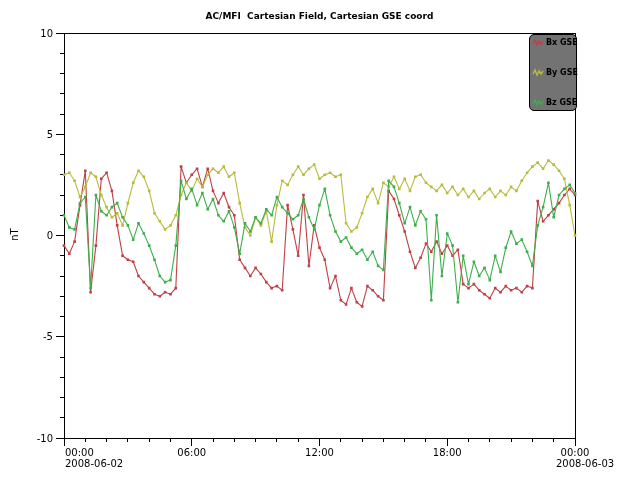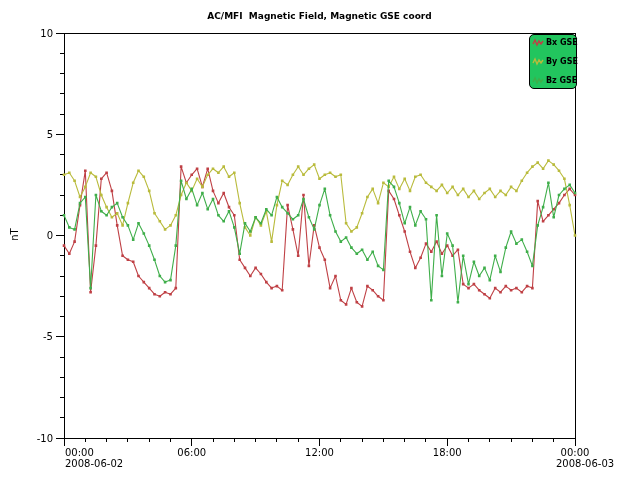--- a/index.html
+++ b/index.html
@@ -5,22 +5,22 @@
   html,body{margin:0;padding:0;background:#fff;}
   body{width:640px;height:480px;font-family:"DejaVu Sans",sans-serif;}
   .root{position:relative;width:640px;height:480px;overflow:hidden;background:#fff;}
   .root svg.plot{position:absolute;left:0;top:0;}
   svg text{font-family:"DejaVu Sans",sans-serif;font-size:10px;fill:#000;}
   .title{position:absolute;top:11px;left:64px;width:511px;text-align:center;
          font-size:9px;font-weight:bold;color:#000;white-space:pre;}
   .ylab{position:absolute;left:8px;top:229px;font-size:10px;color:#000;
         transform:rotate(-90deg);transform-origin:center;}
   .legend{position:absolute;left:529px;top:34px;width:48px;box-sizing:border-box;
-          border:1px solid #000;border-radius:5px;background:#22c55e;
-          padding:2px 2px;display:flex;flex-direction:column;gap:8px;}
+          border:1px solid #000;border-radius:5px;background:#737373;
+          padding:2px 2px;display:flex;flex-direction:column;gap:19px;}
   .legend-row{display:flex;align-items:center;gap:2px;height:11px;}
   .legend-row span{font-size:8px;font-weight:bold;color:#000;white-space:nowrap;}
   .legend-row svg{flex:0 0 auto;}
 </style>
 </head>
 <body>
 
 <div class="root">
 
   <svg class="plot" id="plot-svg" width="640" height="480">
@@ -94,21 +94,21 @@
       <g>
         <path d="M64.0 174.8L69.3 172.7L74.6 180.8L80.0 197.0L85.3 186.9L90.6 172.7L95.9 176.8L101.3 195.0L106.6 207.2L111.9 217.3L117.2 213.2L122.6 225.4L127.9 203.1L133.2 182.8L138.5 170.7L143.8 176.8L149.2 190.9L154.5 213.2L159.8 221.3L165.1 229.4L170.5 225.4L175.8 215.3L181.1 195.0L186.4 182.8L191.8 190.9L197.1 178.8L202.4 186.9L207.7 174.8L213.0 168.7L218.4 172.7L223.7 166.7L229.0 176.8L234.3 172.7L239.7 203.1L245.0 227.4L250.3 235.5L255.6 217.3L260.9 225.4L266.3 211.2L271.6 241.6L276.9 205.1L282.2 180.8L287.6 184.9L292.9 174.8L298.2 166.7L303.5 174.8L308.9 168.7L314.2 164.6L319.5 178.8L324.8 174.8L330.1 172.7L335.5 176.8L340.8 174.8L346.1 223.3L351.4 231.5L356.8 227.4L362.1 213.2L367.4 197.0L372.7 188.9L378.1 203.1L383.4 182.8L388.7 186.9L394.0 176.8L399.3 188.9L404.7 178.8L410.0 190.9L415.3 176.8L420.6 174.8L426.0 182.8L431.3 186.9L436.6 190.9L441.9 184.9L447.3 193.0L452.6 186.9L457.9 195.0L463.2 188.9L468.5 197.0L473.9 190.9L479.2 199.0L484.5 193.0L489.8 188.9L495.2 197.0L500.5 190.9L505.8 195.0L511.1 186.9L516.4 190.9L521.8 180.8L527.1 172.7L532.4 166.7L537.7 162.6L543.1 168.7L548.4 160.6L553.7 164.6L559.0 170.7L564.4 178.8L569.7 205.1L575.0 235.5" fill="none" stroke="#b9bb3c" stroke-width="1.1" stroke-linejoin="round"></path>
         <path d="M62.7 173.4h2.6v2.6h-2.6ZM68.0 171.4h2.6v2.6h-2.6ZM73.3 179.5h2.6v2.6h-2.6ZM78.7 195.7h2.6v2.6h-2.6ZM84.0 185.6h2.6v2.6h-2.6ZM89.3 171.4h2.6v2.6h-2.6ZM94.6 175.5h2.6v2.6h-2.6ZM100.0 193.7h2.6v2.6h-2.6ZM105.3 205.8h2.6v2.6h-2.6ZM110.6 216.0h2.6v2.6h-2.6ZM115.9 211.9h2.6v2.6h-2.6ZM121.3 224.1h2.6v2.6h-2.6ZM126.6 201.8h2.6v2.6h-2.6ZM131.9 181.5h2.6v2.6h-2.6ZM137.2 169.4h2.6v2.6h-2.6ZM142.5 175.5h2.6v2.6h-2.6ZM147.9 189.6h2.6v2.6h-2.6ZM153.2 211.9h2.6v2.6h-2.6ZM158.5 220.0h2.6v2.6h-2.6ZM163.8 228.1h2.6v2.6h-2.6ZM169.2 224.1h2.6v2.6h-2.6ZM174.5 213.9h2.6v2.6h-2.6ZM179.8 193.7h2.6v2.6h-2.6ZM185.1 181.5h2.6v2.6h-2.6ZM190.4 189.6h2.6v2.6h-2.6ZM195.8 177.5h2.6v2.6h-2.6ZM201.1 185.6h2.6v2.6h-2.6ZM206.4 173.4h2.6v2.6h-2.6ZM211.7 167.4h2.6v2.6h-2.6ZM217.1 171.4h2.6v2.6h-2.6ZM222.4 165.3h2.6v2.6h-2.6ZM227.7 175.5h2.6v2.6h-2.6ZM233.0 171.4h2.6v2.6h-2.6ZM238.4 201.8h2.6v2.6h-2.6ZM243.7 226.1h2.6v2.6h-2.6ZM249.0 234.2h2.6v2.6h-2.6ZM254.3 216.0h2.6v2.6h-2.6ZM259.6 224.1h2.6v2.6h-2.6ZM265.0 209.9h2.6v2.6h-2.6ZM270.3 240.3h2.6v2.6h-2.6ZM275.6 203.8h2.6v2.6h-2.6ZM280.9 179.5h2.6v2.6h-2.6ZM286.3 183.6h2.6v2.6h-2.6ZM291.6 173.4h2.6v2.6h-2.6ZM296.9 165.3h2.6v2.6h-2.6ZM302.2 173.4h2.6v2.6h-2.6ZM307.6 167.4h2.6v2.6h-2.6ZM312.9 163.3h2.6v2.6h-2.6ZM318.2 177.5h2.6v2.6h-2.6ZM323.5 173.4h2.6v2.6h-2.6ZM328.8 171.4h2.6v2.6h-2.6ZM334.2 175.5h2.6v2.6h-2.6ZM339.5 173.4h2.6v2.6h-2.6ZM344.8 222.0h2.6v2.6h-2.6ZM350.1 230.2h2.6v2.6h-2.6ZM355.5 226.1h2.6v2.6h-2.6ZM360.8 211.9h2.6v2.6h-2.6ZM366.1 195.7h2.6v2.6h-2.6ZM371.4 187.6h2.6v2.6h-2.6ZM376.8 201.8h2.6v2.6h-2.6ZM382.1 181.5h2.6v2.6h-2.6ZM387.4 185.6h2.6v2.6h-2.6ZM392.7 175.5h2.6v2.6h-2.6ZM398.0 187.6h2.6v2.6h-2.6ZM403.4 177.5h2.6v2.6h-2.6ZM408.7 189.6h2.6v2.6h-2.6ZM414.0 175.5h2.6v2.6h-2.6ZM419.3 173.4h2.6v2.6h-2.6ZM424.7 181.5h2.6v2.6h-2.6ZM430.0 185.6h2.6v2.6h-2.6ZM435.3 189.6h2.6v2.6h-2.6ZM440.6 183.6h2.6v2.6h-2.6ZM445.9 191.7h2.6v2.6h-2.6ZM451.3 185.6h2.6v2.6h-2.6ZM456.6 193.7h2.6v2.6h-2.6ZM461.9 187.6h2.6v2.6h-2.6ZM467.2 195.7h2.6v2.6h-2.6ZM472.6 189.6h2.6v2.6h-2.6ZM477.9 197.7h2.6v2.6h-2.6ZM483.2 191.7h2.6v2.6h-2.6ZM488.5 187.6h2.6v2.6h-2.6ZM493.9 195.7h2.6v2.6h-2.6ZM499.2 189.6h2.6v2.6h-2.6ZM504.5 193.7h2.6v2.6h-2.6ZM509.8 185.6h2.6v2.6h-2.6ZM515.1 189.6h2.6v2.6h-2.6ZM520.5 179.5h2.6v2.6h-2.6ZM525.8 171.4h2.6v2.6h-2.6ZM531.1 165.3h2.6v2.6h-2.6ZM536.4 161.3h2.6v2.6h-2.6ZM541.8 167.4h2.6v2.6h-2.6ZM547.1 159.3h2.6v2.6h-2.6ZM552.4 163.3h2.6v2.6h-2.6ZM557.7 169.4h2.6v2.6h-2.6ZM563.1 177.5h2.6v2.6h-2.6ZM568.4 203.8h2.6v2.6h-2.6ZM573.7 234.2h2.6v2.6h-2.6Z" fill="#b9bb3c"></path>
       </g>
       <g>
         <path d="M64.0 215.3L69.3 227.4L74.6 229.4L80.0 203.1L85.3 197.0L90.6 288.1L95.9 195.0L101.3 211.2L106.6 215.3L111.9 207.2L117.2 203.1L122.6 217.3L127.9 225.4L133.2 239.6L138.5 223.3L143.8 233.5L149.2 245.6L154.5 259.8L159.8 276.0L165.1 282.1L170.5 280.1L175.8 245.6L181.1 180.8L186.4 199.0L191.8 188.9L197.1 205.1L202.4 193.0L207.7 209.2L213.0 199.0L218.4 215.3L223.7 221.3L229.0 211.2L234.3 227.4L239.7 253.7L245.0 223.3L250.3 231.5L255.6 217.3L260.9 223.3L266.3 209.2L271.6 215.3L276.9 197.0L282.2 207.2L287.6 213.2L292.9 219.3L298.2 215.3L303.5 199.0L308.9 217.3L314.2 229.4L319.5 205.1L324.8 188.9L330.1 215.3L335.5 231.5L340.8 241.6L346.1 237.5L351.4 247.7L356.8 253.7L362.1 249.7L367.4 259.8L372.7 251.7L378.1 265.9L383.4 269.9L388.7 180.8L394.0 186.9L399.3 203.1L404.7 223.3L410.0 207.2L415.3 225.4L420.6 211.2L426.0 219.3L431.3 300.3L436.6 215.3L441.9 276.0L447.3 233.5L452.6 245.6L457.9 302.3L463.2 255.8L468.5 284.1L473.9 261.8L479.2 276.0L484.5 267.9L489.8 280.1L495.2 255.8L500.5 271.9L505.8 247.7L511.1 231.5L516.4 243.6L521.8 239.6L527.1 251.7L532.4 265.9L537.7 225.4L543.1 207.2L548.4 182.8L553.7 217.3L559.0 195.0L564.4 188.9L569.7 184.9L575.0 193.0" fill="none" stroke="#3fae4a" stroke-width="1.1" stroke-linejoin="round"></path>
         <path d="M62.7 213.9h2.6v2.6h-2.6ZM68.0 226.1h2.6v2.6h-2.6ZM73.3 228.1h2.6v2.6h-2.6ZM78.7 201.8h2.6v2.6h-2.6ZM84.0 195.7h2.6v2.6h-2.6ZM89.3 286.8h2.6v2.6h-2.6ZM94.6 193.7h2.6v2.6h-2.6ZM100.0 209.9h2.6v2.6h-2.6ZM105.3 213.9h2.6v2.6h-2.6ZM110.6 205.8h2.6v2.6h-2.6ZM115.9 201.8h2.6v2.6h-2.6ZM121.3 216.0h2.6v2.6h-2.6ZM126.6 224.1h2.6v2.6h-2.6ZM131.9 238.3h2.6v2.6h-2.6ZM137.2 222.0h2.6v2.6h-2.6ZM142.5 232.2h2.6v2.6h-2.6ZM147.9 244.3h2.6v2.6h-2.6ZM153.2 258.5h2.6v2.6h-2.6ZM158.5 274.7h2.6v2.6h-2.6ZM163.8 280.8h2.6v2.6h-2.6ZM169.2 278.8h2.6v2.6h-2.6ZM174.5 244.3h2.6v2.6h-2.6ZM179.8 179.5h2.6v2.6h-2.6ZM185.1 197.7h2.6v2.6h-2.6ZM190.4 187.6h2.6v2.6h-2.6ZM195.8 203.8h2.6v2.6h-2.6ZM201.1 191.7h2.6v2.6h-2.6ZM206.4 207.9h2.6v2.6h-2.6ZM211.7 197.7h2.6v2.6h-2.6ZM217.1 213.9h2.6v2.6h-2.6ZM222.4 220.0h2.6v2.6h-2.6ZM227.7 209.9h2.6v2.6h-2.6ZM233.0 226.1h2.6v2.6h-2.6ZM238.4 252.4h2.6v2.6h-2.6ZM243.7 222.0h2.6v2.6h-2.6ZM249.0 230.2h2.6v2.6h-2.6ZM254.3 216.0h2.6v2.6h-2.6ZM259.6 222.0h2.6v2.6h-2.6ZM265.0 207.9h2.6v2.6h-2.6ZM270.3 213.9h2.6v2.6h-2.6ZM275.6 195.7h2.6v2.6h-2.6ZM280.9 205.8h2.6v2.6h-2.6ZM286.3 211.9h2.6v2.6h-2.6ZM291.6 218.0h2.6v2.6h-2.6ZM296.9 213.9h2.6v2.6h-2.6ZM302.2 197.7h2.6v2.6h-2.6ZM307.6 216.0h2.6v2.6h-2.6ZM312.9 228.1h2.6v2.6h-2.6ZM318.2 203.8h2.6v2.6h-2.6ZM323.5 187.6h2.6v2.6h-2.6ZM328.8 213.9h2.6v2.6h-2.6ZM334.2 230.2h2.6v2.6h-2.6ZM339.5 240.3h2.6v2.6h-2.6ZM344.8 236.2h2.6v2.6h-2.6ZM350.1 246.3h2.6v2.6h-2.6ZM355.5 252.4h2.6v2.6h-2.6ZM360.8 248.4h2.6v2.6h-2.6ZM366.1 258.5h2.6v2.6h-2.6ZM371.4 250.4h2.6v2.6h-2.6ZM376.8 264.6h2.6v2.6h-2.6ZM382.1 268.6h2.6v2.6h-2.6ZM387.4 179.5h2.6v2.6h-2.6ZM392.7 185.6h2.6v2.6h-2.6ZM398.0 201.8h2.6v2.6h-2.6ZM403.4 222.0h2.6v2.6h-2.6ZM408.7 205.8h2.6v2.6h-2.6ZM414.0 224.1h2.6v2.6h-2.6ZM419.3 209.9h2.6v2.6h-2.6ZM424.7 218.0h2.6v2.6h-2.6ZM430.0 299.0h2.6v2.6h-2.6ZM435.3 213.9h2.6v2.6h-2.6ZM440.6 274.7h2.6v2.6h-2.6ZM445.9 232.2h2.6v2.6h-2.6ZM451.3 244.3h2.6v2.6h-2.6ZM456.6 301.0h2.6v2.6h-2.6ZM461.9 254.4h2.6v2.6h-2.6ZM467.2 282.8h2.6v2.6h-2.6ZM472.6 260.5h2.6v2.6h-2.6ZM477.9 274.7h2.6v2.6h-2.6ZM483.2 266.6h2.6v2.6h-2.6ZM488.5 278.8h2.6v2.6h-2.6ZM493.9 254.4h2.6v2.6h-2.6ZM499.2 270.6h2.6v2.6h-2.6ZM504.5 246.3h2.6v2.6h-2.6ZM509.8 230.2h2.6v2.6h-2.6ZM515.1 242.3h2.6v2.6h-2.6ZM520.5 238.3h2.6v2.6h-2.6ZM525.8 250.4h2.6v2.6h-2.6ZM531.1 264.6h2.6v2.6h-2.6ZM536.4 224.1h2.6v2.6h-2.6ZM541.8 205.8h2.6v2.6h-2.6ZM547.1 181.5h2.6v2.6h-2.6ZM552.4 216.0h2.6v2.6h-2.6ZM557.7 193.7h2.6v2.6h-2.6ZM563.1 187.6h2.6v2.6h-2.6ZM568.4 183.6h2.6v2.6h-2.6ZM573.7 191.7h2.6v2.6h-2.6Z" fill="#3fae4a"></path>
       </g>
     </svg>
 
-  <div class="title">AC/MFI  Magnetic Field, Magnetic GSE coord</div>
+  <div class="title">AC/MFI  Cartesian Field, Cartesian GSE coord</div>
 
   <div class="ylab">nT</div>
 
   <div class="legend">
     <div class="legend-row">
       <svg width="12" height="9">
         <path d="M1,6 L3,2 5,7 7,3 9,6 11,3" fill="none" stroke-width="1.4" stroke="#bf4045"></path>
       </svg>
       <span>Bx GSE</span>
     </div>

